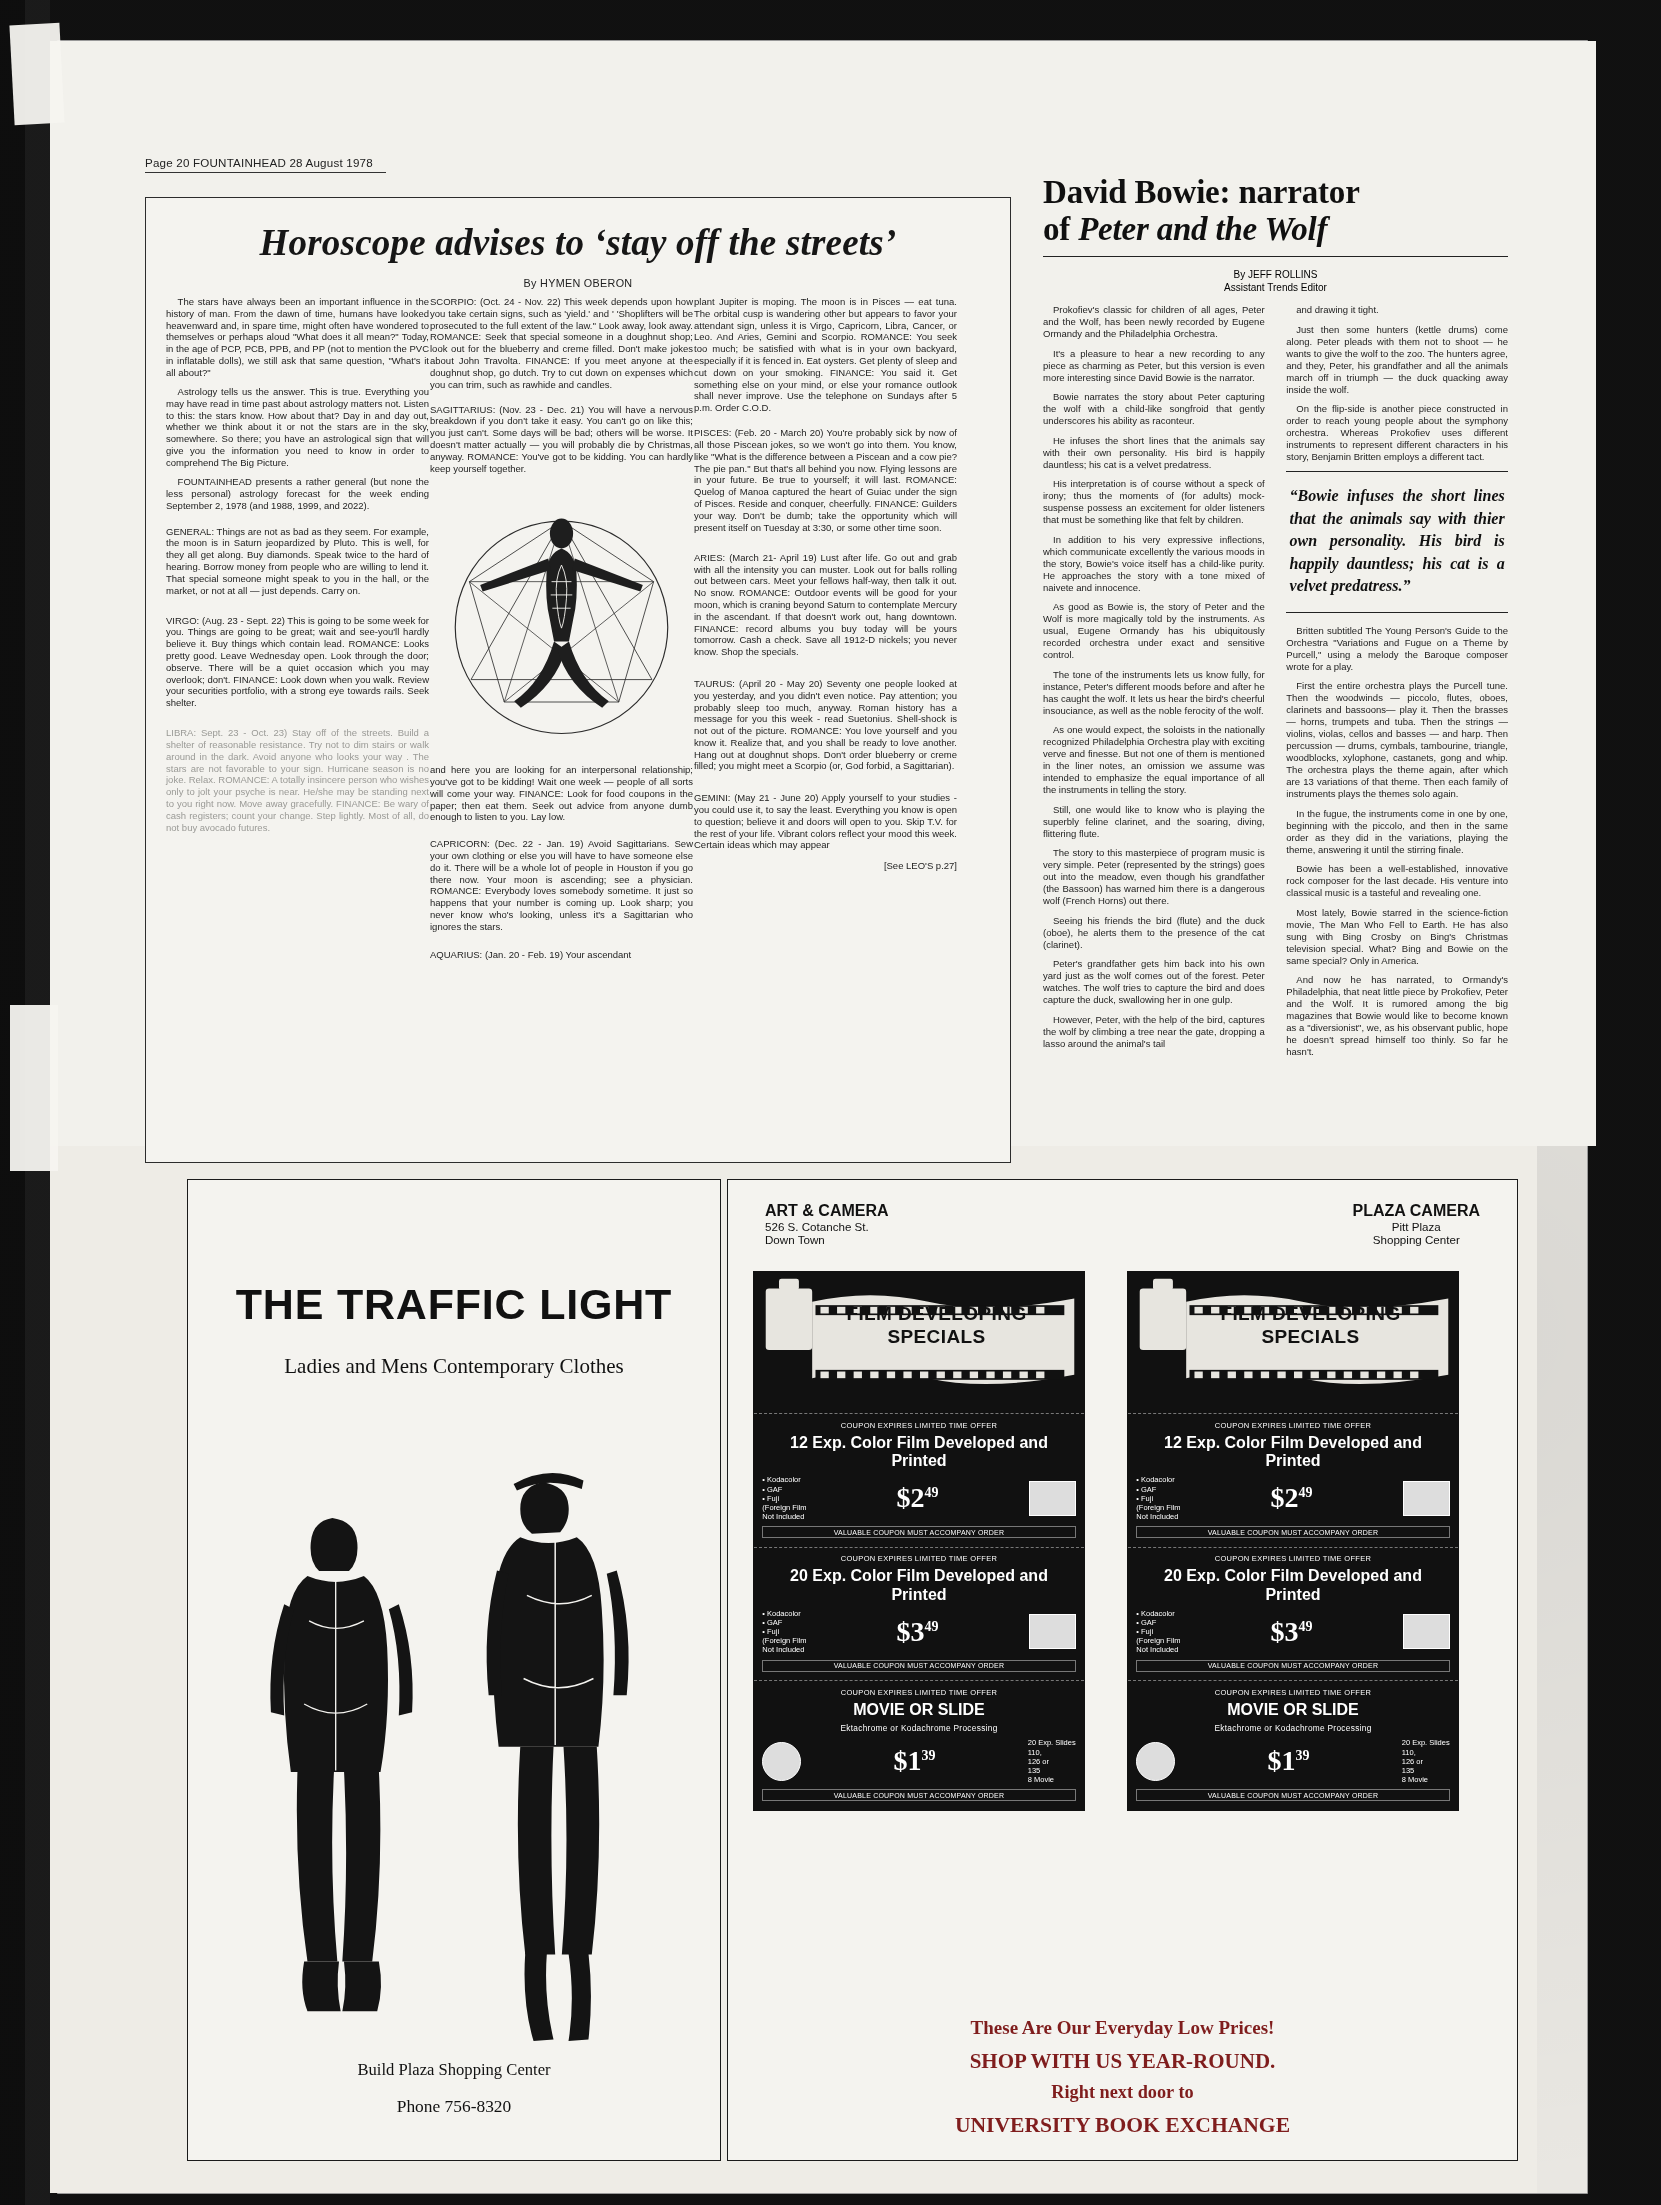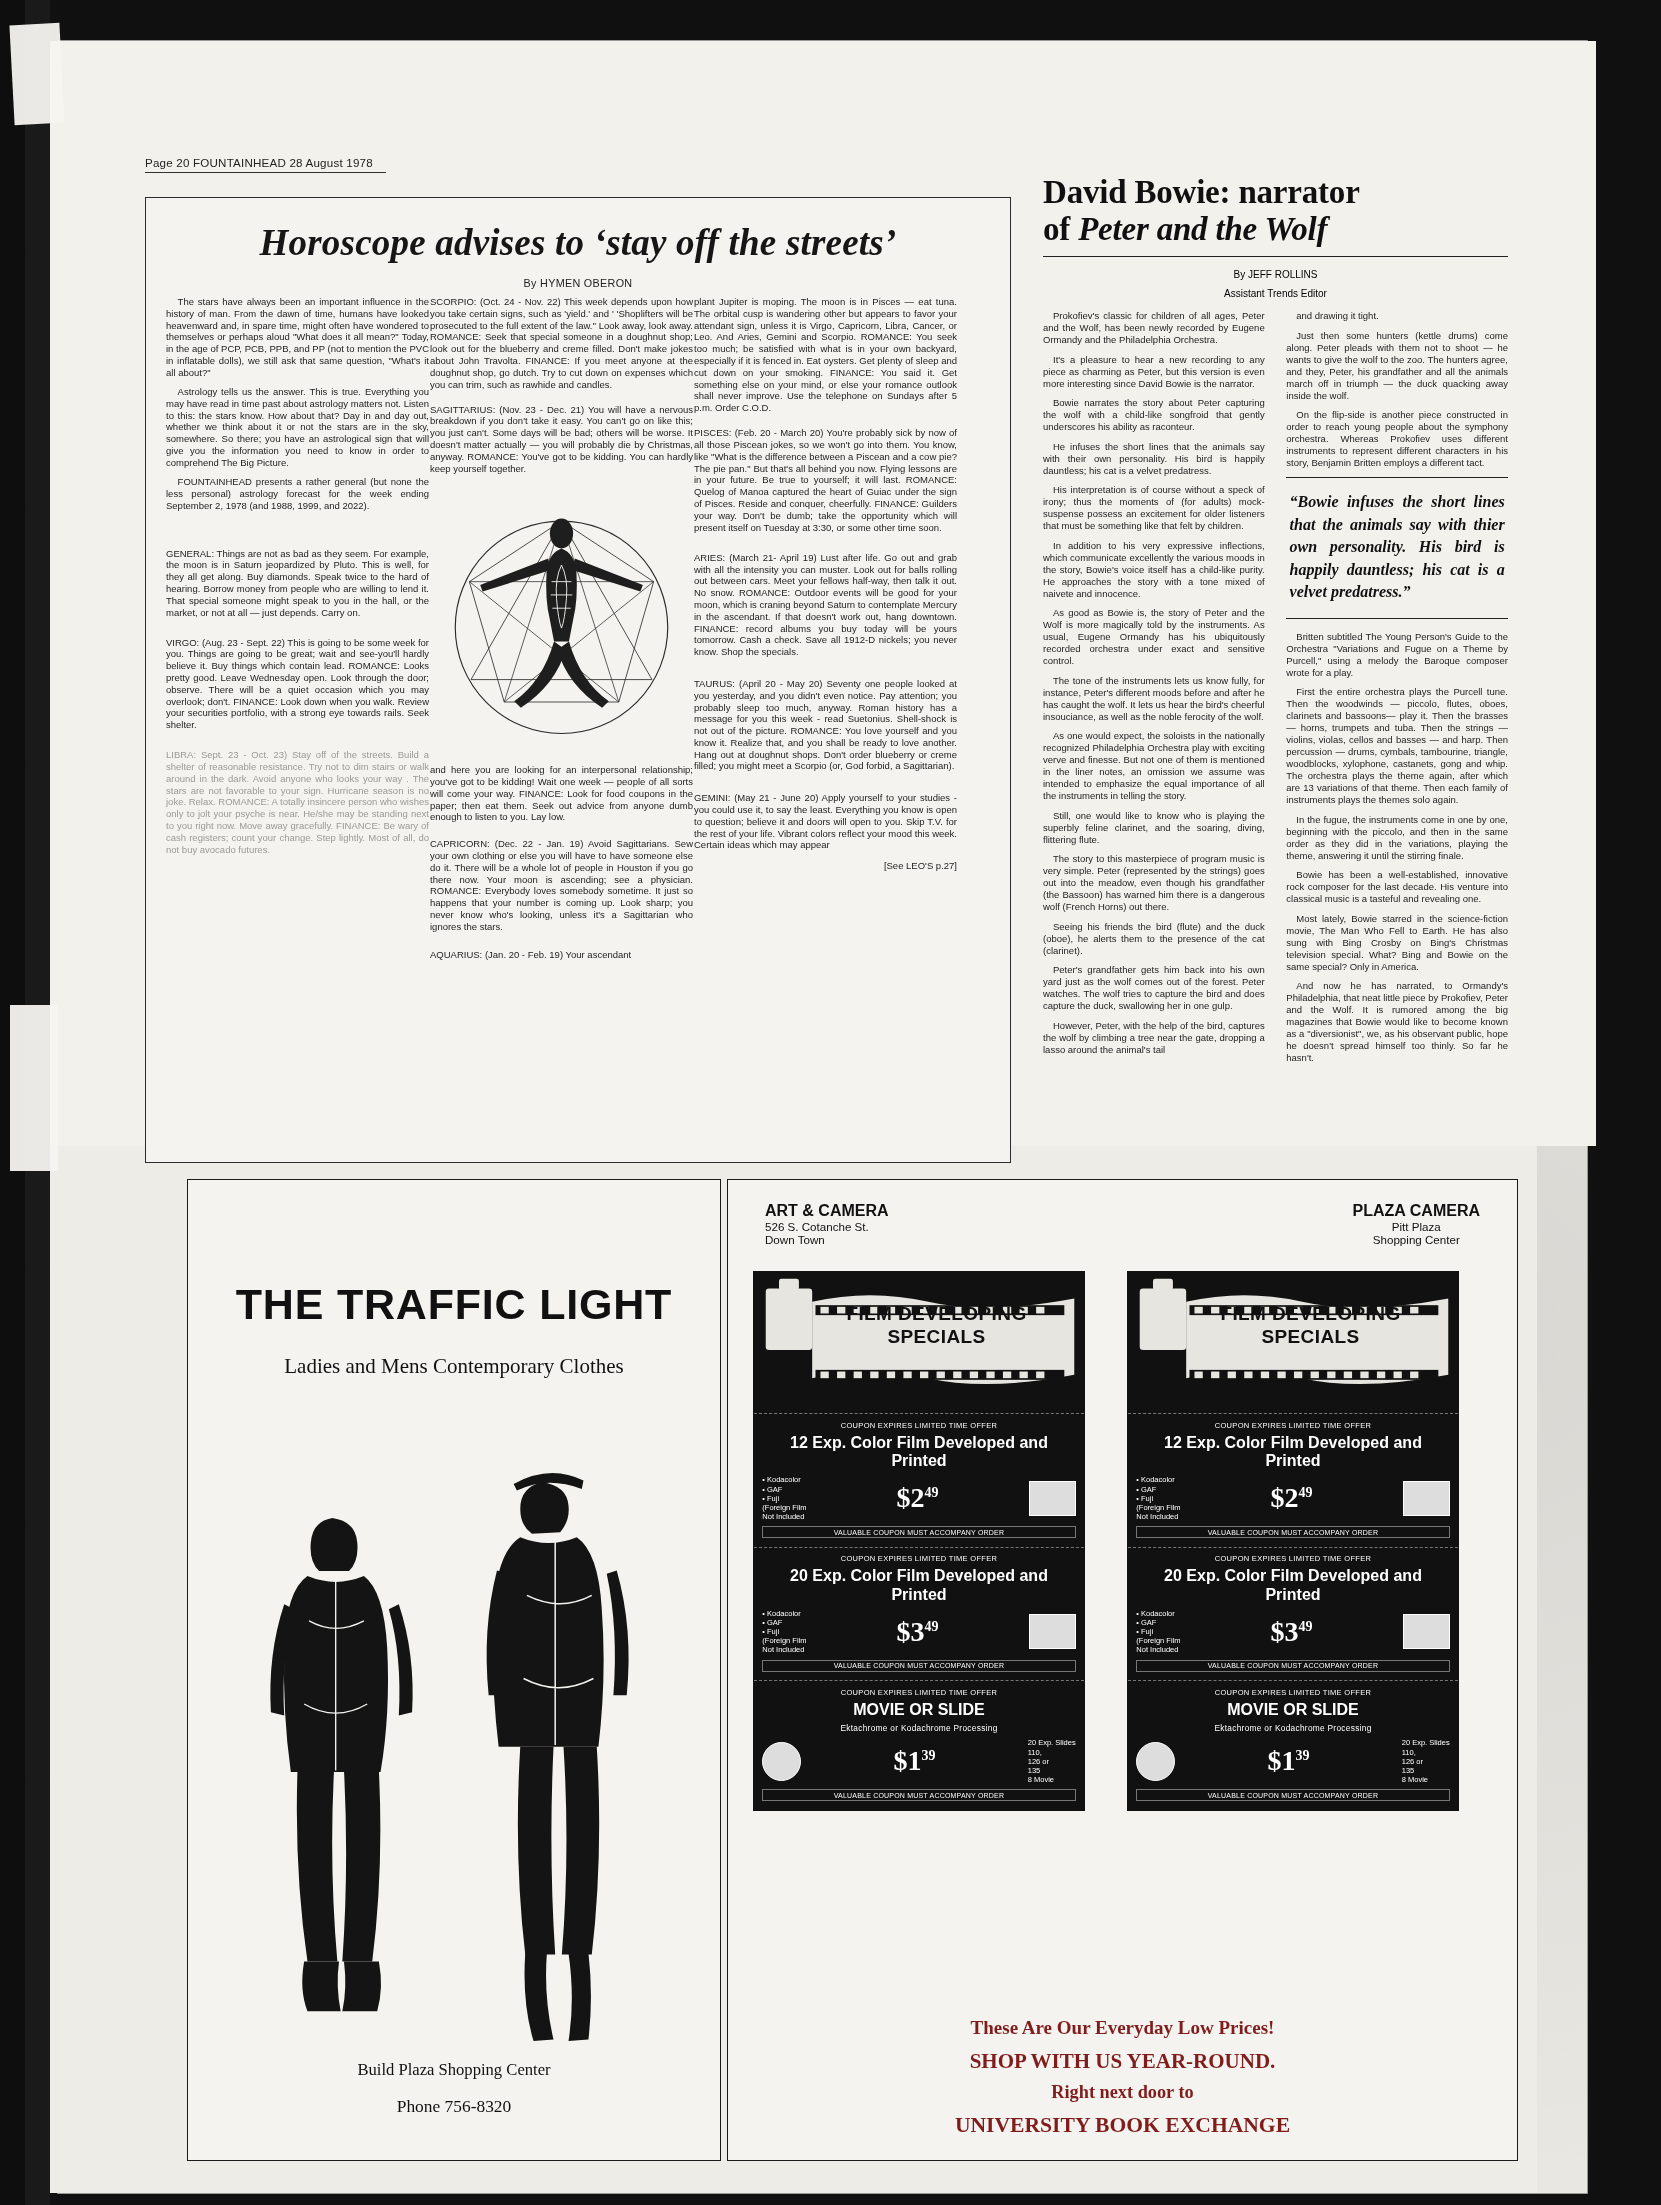--- a/index.html
+++ b/index.html
@@ -106,21 +106,21 @@
   <div class="hsbox">
     <div class="hs-title">Horoscope advises to  ‘stay off the streets’</div>
     <div class="hs-by">By HYMEN OBERON</div>
 
     <div class="cols3">
 
       <div class="col">
         <p class="ind">The stars have always been an important influence in the history of man. From the dawn of time, humans have looked heavenward and, in spare time, might often have wondered to themselves or perhaps aloud "What does it all mean?" Today, in the age of PCP, PCB, PPB, and PP (not to mention the PVC in inflatable dolls), we still ask that same question, "What's it all about?"</p>
         <p class="ind">Astrology tells us the answer. This is true. Everything you may have read in time past about astrology matters not. Listen to this: the stars know. How about that? Day in and day out, whether we think about it or not the stars are in the sky, somewhere. So there; you have an astrological sign that will give you the information you need to know in order to comprehend The Big Picture.</p>
         <p class="ind">FOUNTAINHEAD presents a rather general (but none the less personal) astrology forecast for the week ending September 2, 1978 (and 1988, 1999, and 2022).</p>
-        <p style="margin-top:36px;">GENERAL: Things are not as bad as they seem. For example, the moon is in Saturn jeopardized by Pluto. This is well, for they all   get along. Buy diamonds. Speak twice to the hard of hearing. Borrow money from people who are willing to lend it. That special someone might speak to you in the hall, or the market, or not at all — just depends. Carry on.</p>
+        <p style="margin-top:14px;">GENERAL: Things are not as bad as they seem. For example, the moon is in Saturn jeopardized by Pluto. This is well, for they all   get along. Buy diamonds. Speak twice to the hard of hearing. Borrow money from people who are willing to lend it. That special someone might speak to you in the hall, or the market, or not at all — just depends. Carry on.</p>
         <p style="margin-top:18.3px;">VIRGO: (Aug. 23 - Sept. 22) This is going to be some week for you. Things are going to be great; wait and see-you'll hardly believe it. Buy things which contain lead. ROMANCE: Looks pretty good. Leave Wednesday open. Look through the door; observe. There will be a quiet occasion which you may overlook; don't. FINANCE: Look down when you walk. Review your securities portfolio, with a strong eye towards rails. Seek shelter.</p>
         <p style="margin-top:18.3px;" class="faded">LIBRA: Sept. 23 - Oct. 23) Stay off of the streets. Build a shelter of reasonable resistance. Try not to dim stairs or walk around in the dark. Avoid anyone who looks your way . The stars are not favorable to your sign. Hurricane season is no joke. Relax. ROMANCE: A totally insincere person who wishes only to jolt your psyche is near. He/she may be standing next to you right now. Move away gracefully. FINANCE: Be wary of cash registers; count your change. Step lightly. Most of all, do not buy avocado futures.</p>
       </div>
 
       <div class="col">
         <p>SCORPIO: (Oct. 24 - Nov. 22) This week depends upon how you take certain signs, such as 'yield.' and ' 'Shoplifters will be prosecuted to the full extent of the law.'' Look away, look away. ROMANCE: Seek that special someone in a doughnut shop; look out for the blueberry and creme filled. Don't make jokes about John Travolta. FINANCE: If you meet anyone at the doughnut shop, go dutch. Try to cut down on expenses which you can trim, such as rawhide and candles.</p>
         <p style="margin-top:13.3px;">SAGITTARIUS: (Nov. 23 - Dec. 21) You will have a nervous breakdown if you don't take it easy. You can't go on like this; you just can't. Some days will be bad; others will be worse. It doesn't matter actually — you will probably die by Christmas, anyway. ROMANCE: You've got to be kidding. You can hardly keep yourself together.</p>
 
         <div class="zodiac">
           <svg width="249" height="274" viewBox="0 0 300 330">
@@ -165,21 +165,21 @@
     </div>
   </div>
 
   <div class="bowie">
     <h1>
       <span>David Bowie: narrator</span><br>
       <span>of </span><em>Peter and the Wolf</em>
     </h1>
     <div class="bowie-rule"></div>
     <div class="bowie-by">By JEFF ROLLINS</div>
-    <div class="bowie-by" style="margin-top:8px;">Assistant Trends Editor</div>
+    <div class="bowie-by" style="margin-top:2px;">Assistant Trends Editor</div>
 
     <div class="bowie-cols">
       <div class="bcol">
         <p>Prokofiev's classic for children of all ages, Peter and the Wolf, has been newly recorded by Eugene Ormandy and the Philadelphia Orchestra.</p>
         <p>It's a pleasure to hear a new recording to any piece as charming as Peter, but this version is even more interesting since David Bowie is the narrator.</p>
         <p>Bowie narrates the story about Peter capturing the wolf with a child-like songfroid that gently underscores his ability as raconteur.</p>
         <p>He infuses the short lines that the animals say with their own personality. His bird is happily dauntless; his cat is a velvet predatress.</p>
         <p>His interpretation is of course without a speck of irony; thus the moments of (for adults) mock-suspense possess an excitement for older listeners that must be something like that felt by children.</p>
         <p>In addition to his very expressive inflections, which communicate excellently the various moods in the story, Bowie's voice itself has a child-like purity. He approaches the story with a tone mixed of naivete and innocence.</p>
         <p>As good as Bowie is, the story of Peter and the Wolf is more magically told by the instruments. As usual, Eugene Ormandy has his ubiquitously recorded orchestra under exact and sensitive control.</p>

